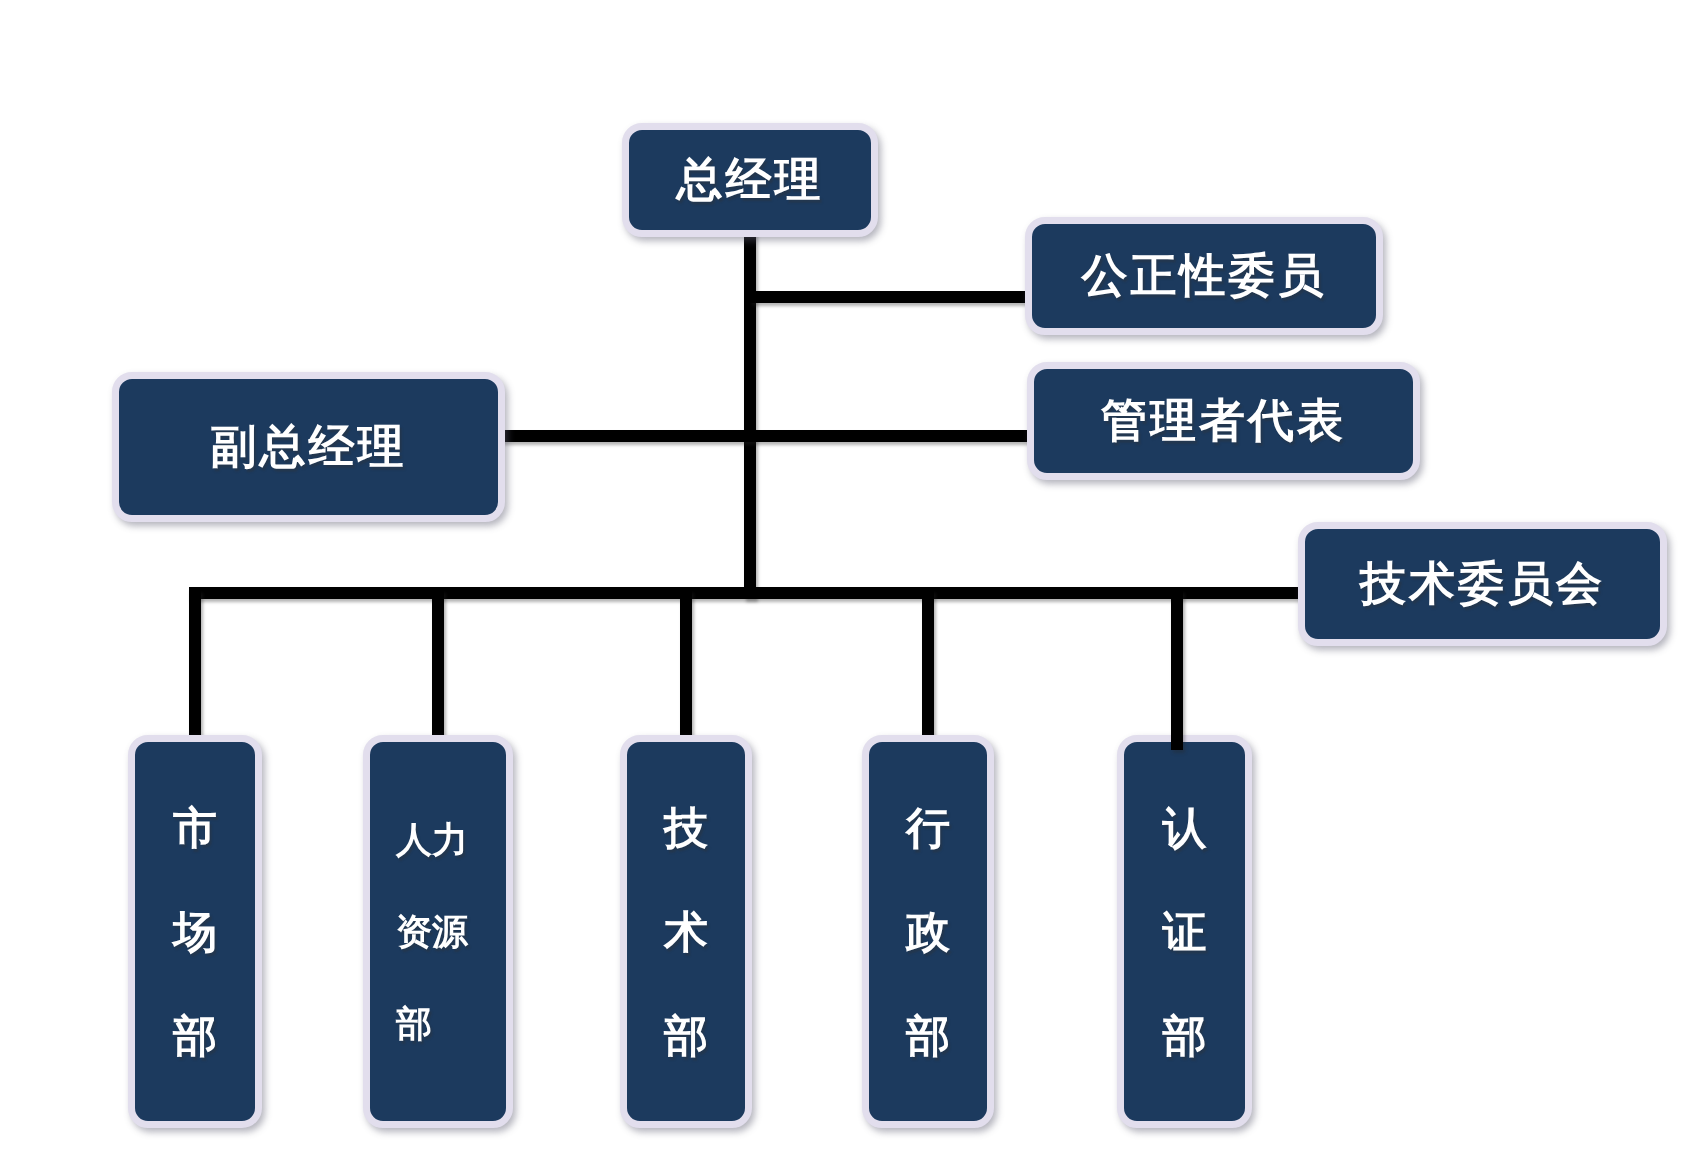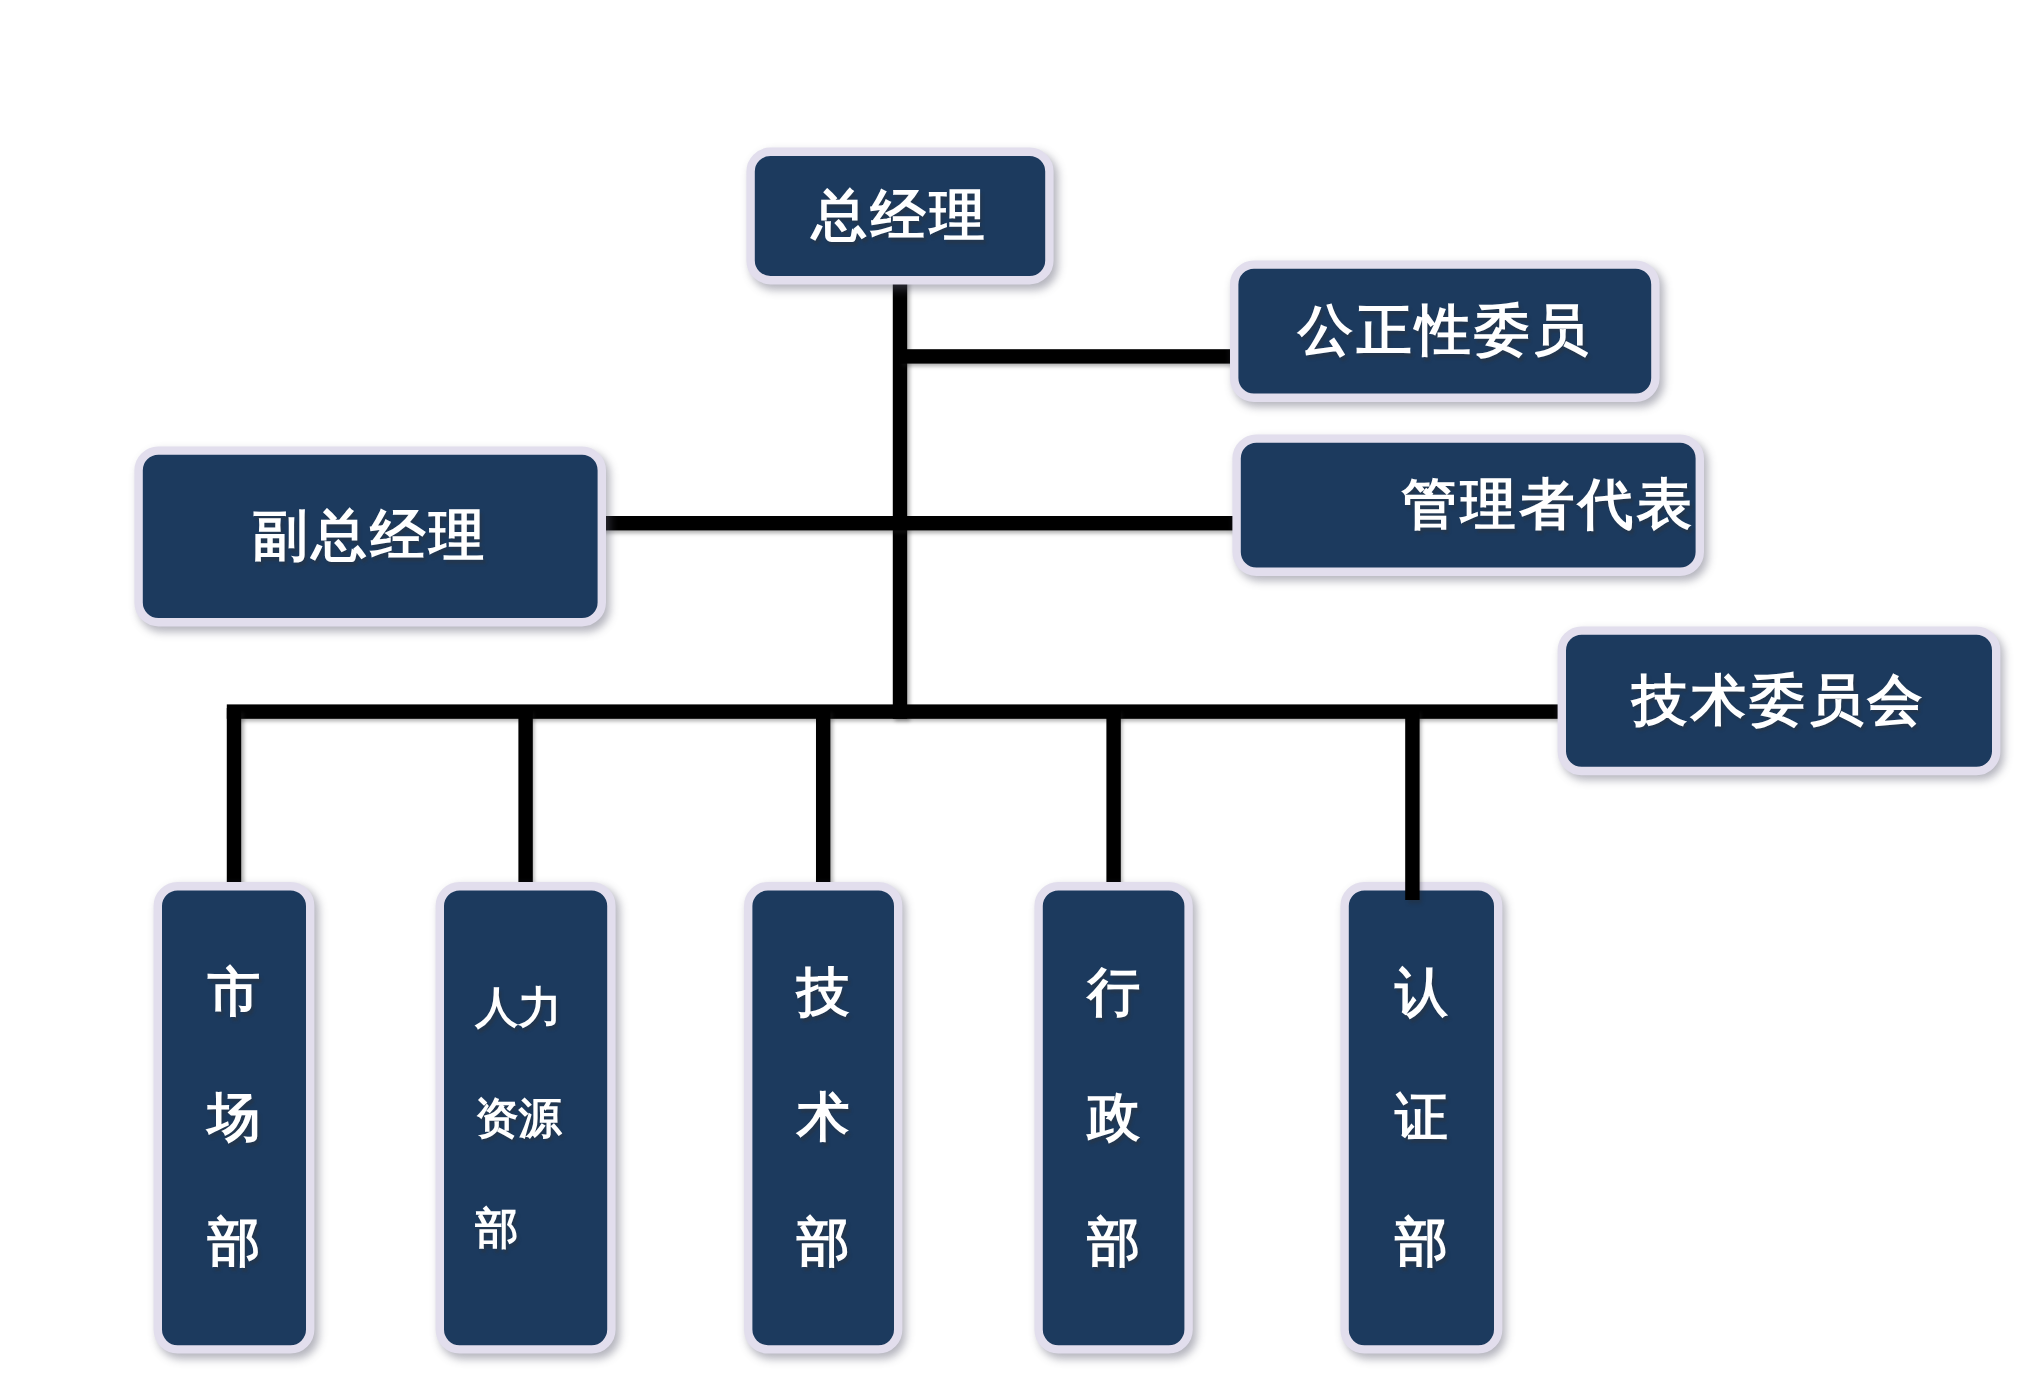--- a/index.html
+++ b/index.html
@@ -76,21 +76,21 @@
   </div>
 
   <div class="box" style="left:1025px;top:217px;width:358px;height:118px;">
     <span class="hlabel">公正性委员</span>
   </div>
 
   <div class="box" style="left:112px;top:372px;width:393px;height:150px;">
     <span class="hlabel">副总经理</span>
   </div>
 
-  <div class="box" style="left:1027px;top:362px;width:393px;height:118px;justify-content:flex-end;">
+  <div class="box" style="left:1027px;top:362px;width:393px;height:118px;">
     <span class="hlabel">管理者代表</span>
   </div>
 
   <div class="box" style="left:1298px;top:522px;width:369px;height:124px;">
     <span class="hlabel">技术委员会</span>
   </div>
 
   <div class="box dept" style="left:128px;top:735px;width:134px;height:393px;">
     <span class="vchar">市</span>
     <span class="vchar">场</span>

